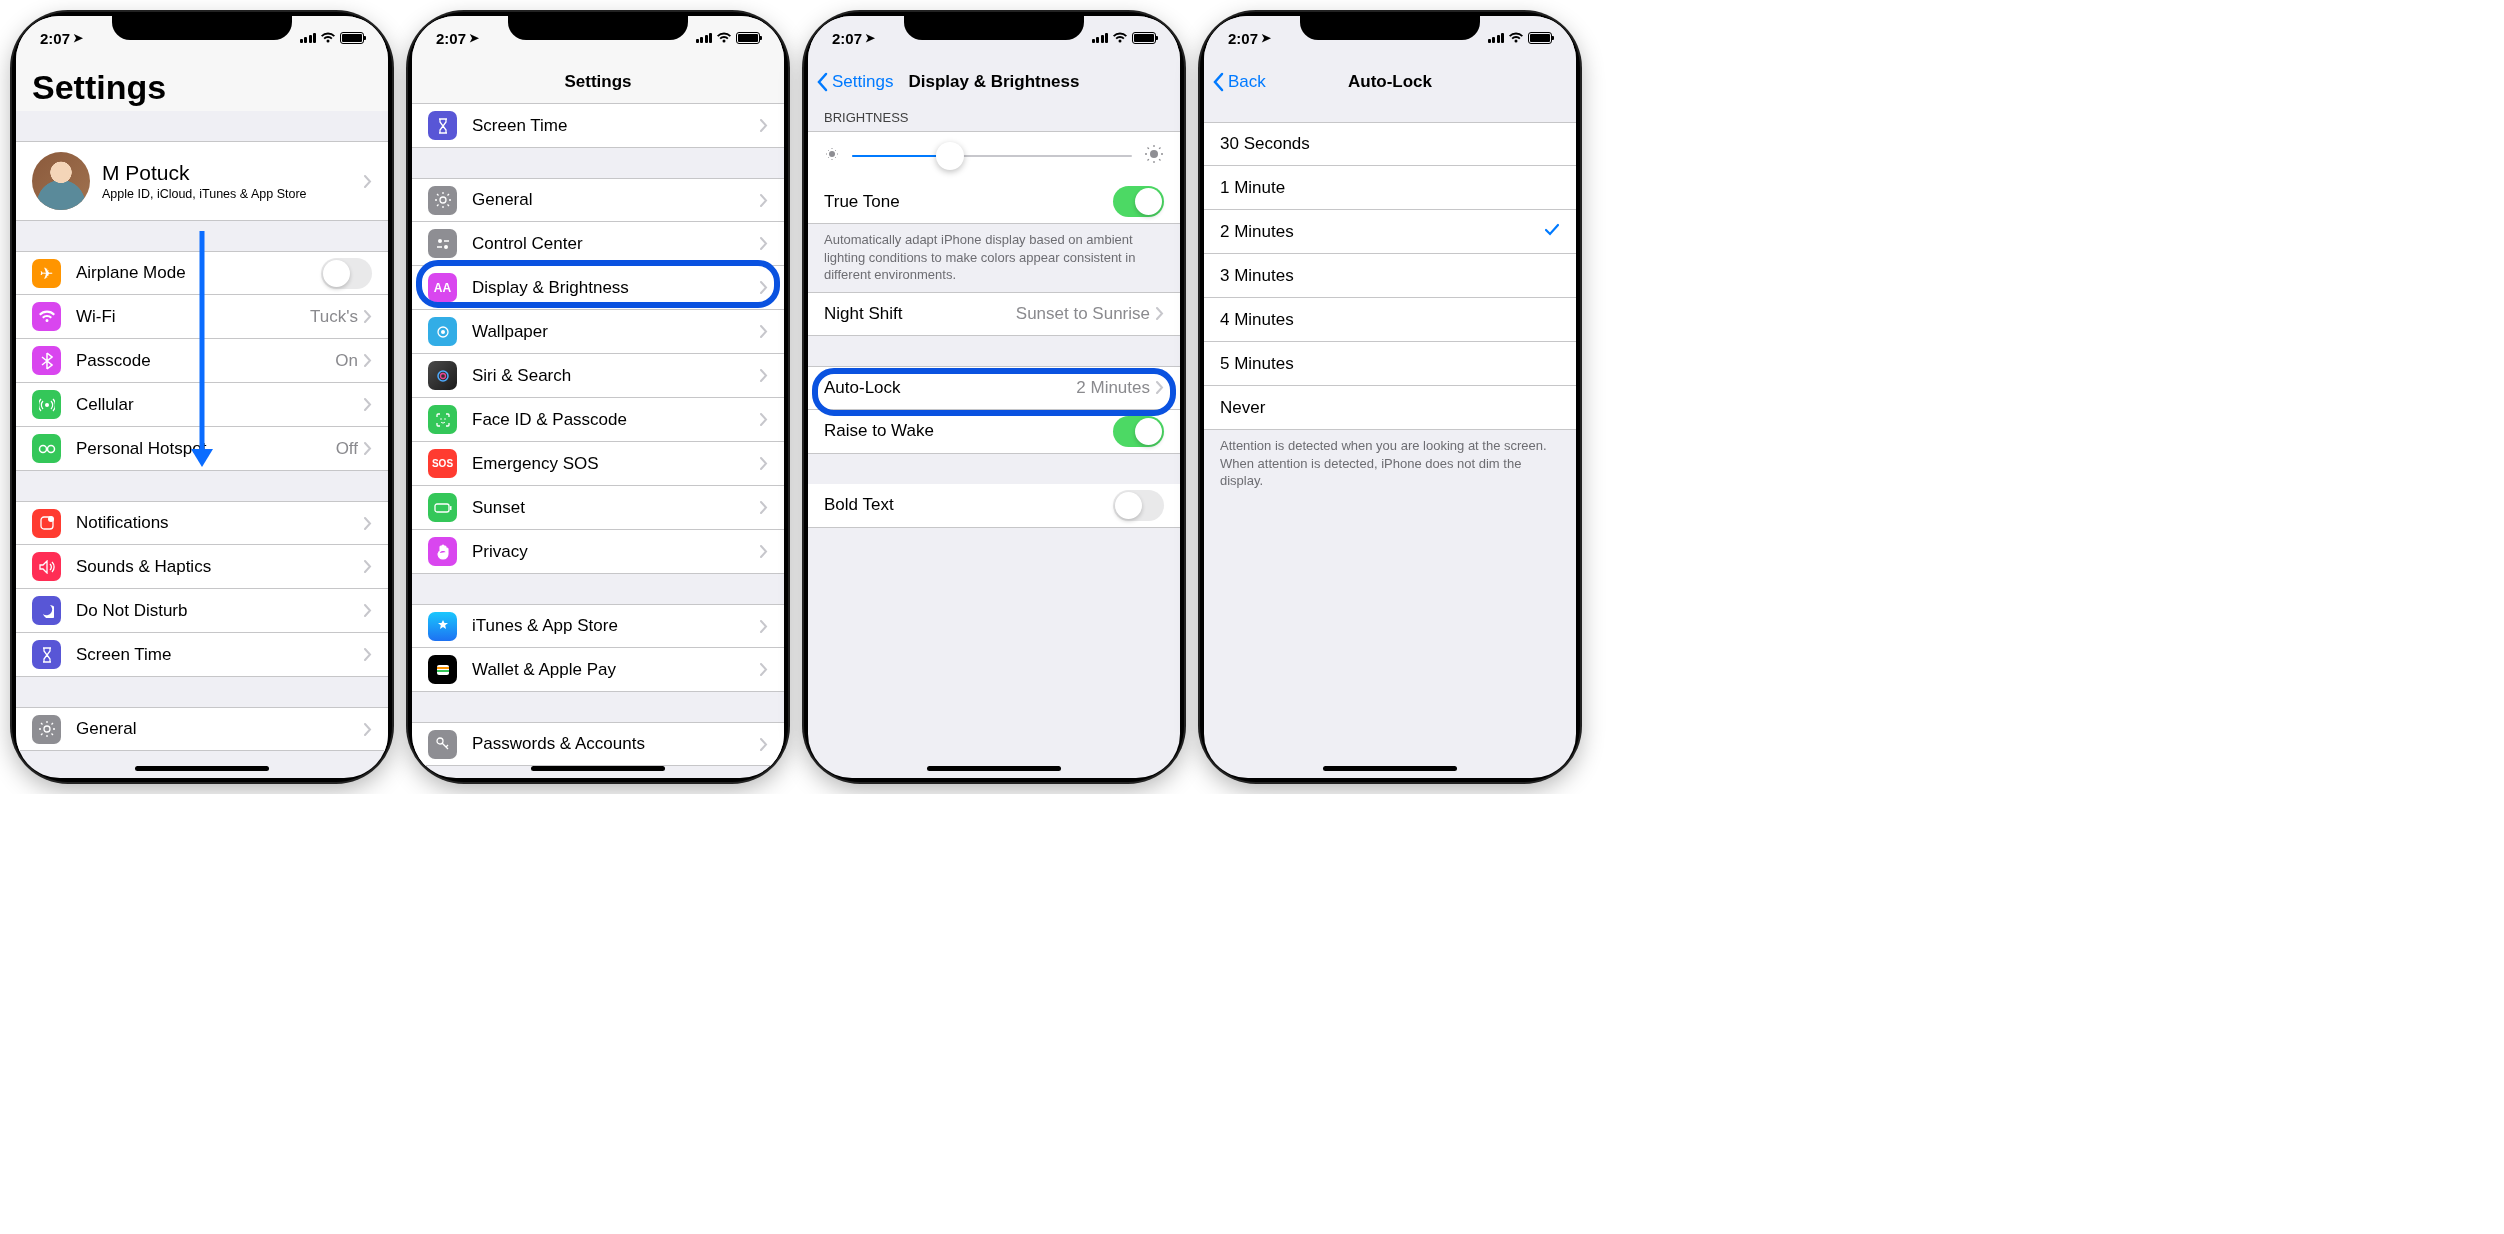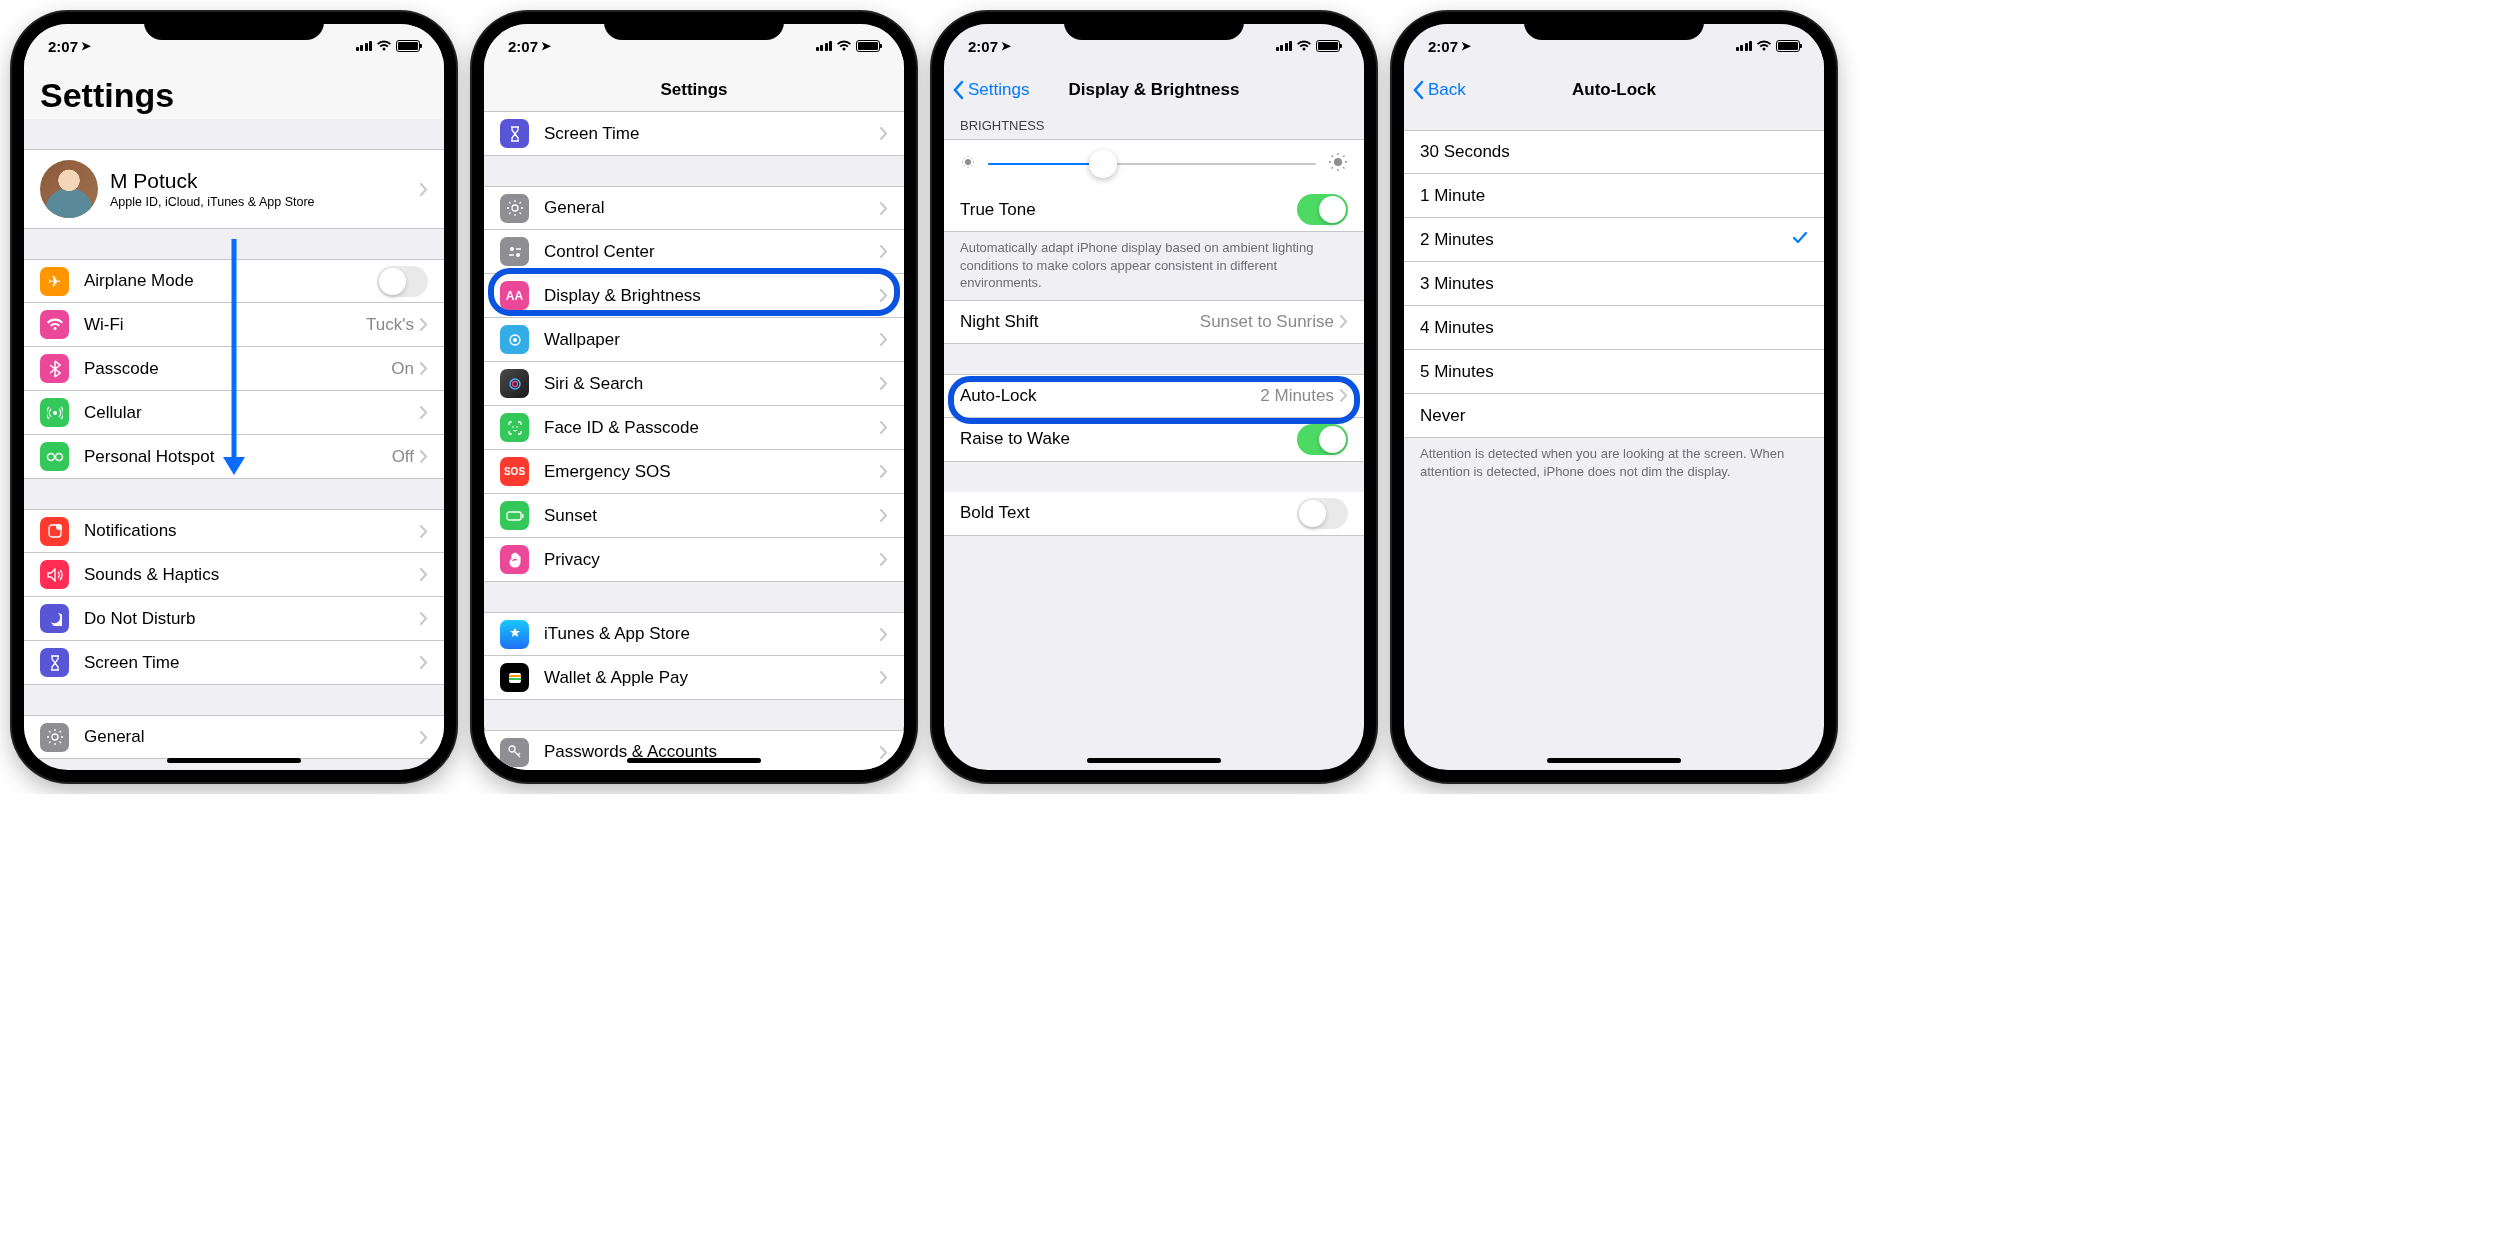--- a/index.html
+++ b/index.html
@@ -1,17 +1,17 @@
 <!DOCTYPE html>
 <html><head>
 <meta charset="utf-8">
 <style>
 * { margin:0; padding:0; box-sizing:border-box; font-family:-apple-system,BlinkMacSystemFont,"Helvetica Neue",sans-serif; -webkit-font-smoothing:antialiased; }
 body { background:#fff; display:flex; gap:16px; padding:12px; }
-.phone { width:444px; height:770px; background:#000; border-radius:56px; padding:12px; position:relative; box-shadow:0 0 0 2px #222, 0 8px 24px rgba(0,0,0,.3); flex-shrink:0; }
+.phone { width:380px; height:770px; background:#000; border-radius:56px; padding:4px; position:relative; box-shadow:0 0 0 2px #222, 0 8px 24px rgba(0,0,0,.3); flex-shrink:0; }
 .screen { width:100%; height:100%; background:#efeff4; border-radius:44px; overflow:hidden; position:relative; }
 .notch { position:absolute; top:0; left:50%; transform:translateX(-50%); width:180px; height:28px; background:#000; border-radius:0 0 18px 18px; z-index:20; }
 .statusbar { height:44px; display:flex; justify-content:space-between; align-items:center; padding:0 24px; font-size:15px; font-weight:600; background:#f7f7f7; position:relative; z-index:5; }
 .statusbar.gray { background:#efeff4; }
 .sb-left { display:flex; align-items:center; gap:3px; }
 .sb-right { display:flex; align-items:center; gap:4px; }
 .loc-arrow { font-size:12px; transform:rotate(0deg); }
 .signal { display:flex; align-items:flex-end; gap:1.5px; }
 .signal i { width:3px; background:#000; border-radius:1px; display:block; }
 .signal i:nth-child(1){height:4px} .signal i:nth-child(2){height:6px} .signal i:nth-child(3){height:8px} .signal i:nth-child(4){height:10px}
@@ -49,21 +49,21 @@
 .slider-track { flex:1; height:2px; background:#c7c7cc; position:relative; border-radius:2px; }
 .slider-fill { position:absolute; left:0; top:0; bottom:0; background:#007aff; width:35%; border-radius:2px; }
 .slider-thumb { position:absolute; left:35%; top:50%; transform:translate(-50%,-50%); width:28px; height:28px; background:#fff; border-radius:50%; box-shadow:0 2px 6px rgba(0,0,0,.25); }
 .sun { color:#8e8e93; }
 .check { color:#007aff; }
 .home-ind { position:absolute; bottom:7px; left:50%; transform:translateX(-50%); width:134px; height:5px; background:#000; border-radius:3px; z-index:30; }
 .highlight-ring { position:absolute; border:6px solid #0a52e0; border-radius:22px; pointer-events:none; z-index:10; }
 .scroll-arrow { position:absolute; left:50%; transform:translateX(-50%); z-index:8; pointer-events:none; }
 .scroll-arrow svg { display:block; }
 
-.bg-orange{background:#ff9500}.bg-blue{background:#ec4899}.bg-green{background:#34c759}.bg-gray{background:#8e8e93}.bg-red{background:#ff3b30}.bg-purple{background:#5856d6}.bg-teal{background:#32ade6}
+.bg-orange{background:#ff9500}.bg-blue{background:#d946ef}.bg-green{background:#34c759}.bg-gray{background:#8e8e93}.bg-red{background:#ff3b30}.bg-purple{background:#5856d6}.bg-teal{background:#32ade6}
 </style>
 </head>
 <body>
 
 <div class="phone">
   <div class="notch"></div>
   <div class="screen">
     <div class="statusbar">
       <div class="sb-left">
           <span>2:07</span>

